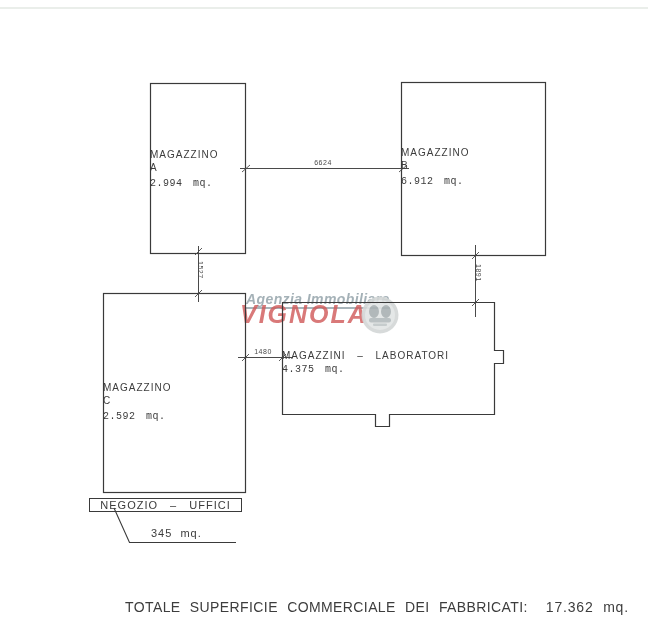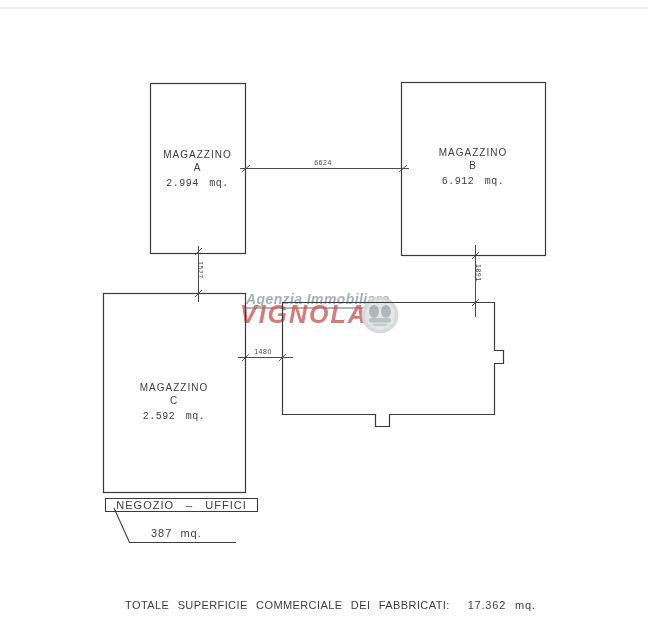--- a/index.html
+++ b/index.html
@@ -16,41 +16,41 @@
     border-bottom:2px solid #9aa8ae;padding-bottom:0px;
   }
   #wm-brand{
     left:240px;top:301px;font-size:25px;font-weight:bold;font-style:italic;
     letter-spacing:2px;color:#d05858;opacity:.8;line-height:26px;
   }
   #wm-logo{left:360px;top:295px;opacity:.9;}
   
   #linework{position:absolute;left:0;top:0;z-index:2;}
   
-  .bl{position:absolute;text-align:center;z-index:3;color:#3c3c3c;}
+  .bl{position:absolute;z-index:3;color:#3c3c3c;}
   .bl .nm{font-size:10px;letter-spacing:1px;line-height:13px;white-space:nowrap;}
   .bl .ar{font-size:10px;letter-spacing:.5px;word-spacing:4px;margin-top:4px;white-space:nowrap;font-family:Liberation Mono, monospace;}
   #lbl-a{left:150px;top:148px;width:95px;}
   #lbl-b{left:401px;top:146px;width:144px;}
   #lbl-c{left:103px;top:381px;width:142px;}
   #lbl-lab{left:282px;top:349px;width:212px;}
   #lbl-lab .nm{word-spacing:8px;}
   #lbl-lab .ar{margin-top:2px;}
   .dim{position:absolute;font-size:7px;color:#4a4a4a;letter-spacing:.5px;z-index:3;white-space:nowrap;}
   #dim-6624{left:300px;top:159px;width:46px;text-align:center;}
   #dim-1480{left:240px;top:348px;width:46px;text-align:center;}
   #dim-1527{left:204px;top:261px;width:40px;transform:rotate(90deg);transform-origin:0 0;}
   #dim-1891{left:482px;top:264px;width:40px;transform:rotate(90deg);transform-origin:0 0;}
   #shop-box{
-    position:absolute;left:105px;top:498px;width:151px;height:12px;
+    position:absolute;left:89px;top:498px;width:151px;height:12px;
     border:1.4px solid #3a3a3a;z-index:3;display:flex;align-items:center;justify-content:center;
     font-size:11px;letter-spacing:1px;word-spacing:8px;color:#3b3b3b;white-space:nowrap;
   }
   #shop-area{position:absolute;left:151px;top:527px;z-index:3;font-size:11px;letter-spacing:1px;word-spacing:4px;white-space:nowrap;}
-  #total{position:absolute;left:125px;top:599px;z-index:3;font-size:11px;letter-spacing:.4px;word-spacing:5px;color:#3d3d3d;white-space:nowrap;}
+  #total{position:absolute;left:125px;top:599px;z-index:3;font-size:14px;letter-spacing:.4px;word-spacing:5px;color:#3d3d3d;white-space:nowrap;}
   #total .val{margin-left:18px;letter-spacing:.8px;}
 </style>
 </head>
 <body>
 
 <div id="canvas">
 
   <div class="wm" id="wm-agency">Agenzia Immobiliare</div>
   <div class="wm" id="wm-brand">VIGNOLA</div>
   <div class="wm" id="wm-logo">
@@ -99,28 +99,32 @@
   <div class="bl" id="lbl-b">
     <div class="nm">MAGAZZINO</div>
     <div class="nm">B</div>
     <div class="ar">6.912 mq.</div>
   </div>
   <div class="bl" id="lbl-c">
     <div class="nm">MAGAZZINO</div>
     <div class="nm">C</div>
     <div class="ar">2.592 mq.</div>
   </div>
+  <div class="bl" id="lbl-lab">
+    <div class="nm">MAGAZZINI – LABORATORI</div>
+    <div class="ar">4.375 mq.</div>
+  </div>
 
   <div class="dim" id="dim-6624">6624</div>
   <div class="dim" id="dim-1527">1527</div>
   <div class="dim" id="dim-1891">1891</div>
   <div class="dim" id="dim-1480">1480</div>
 
   <div id="shop-box">
     <span>NEGOZIO – UFFICI</span>
   </div>
-  <div id="shop-area">387 mq.</div>
+  <div id="shop-area">345 mq.</div>
 
   <div id="total">
     <span>TOTALE SUPERFICIE COMMERCIALE DEI FABBRICATI:</span><span class="val">17.362 mq.</span>
   </div>
 
 </div>
 
 </body></html>

